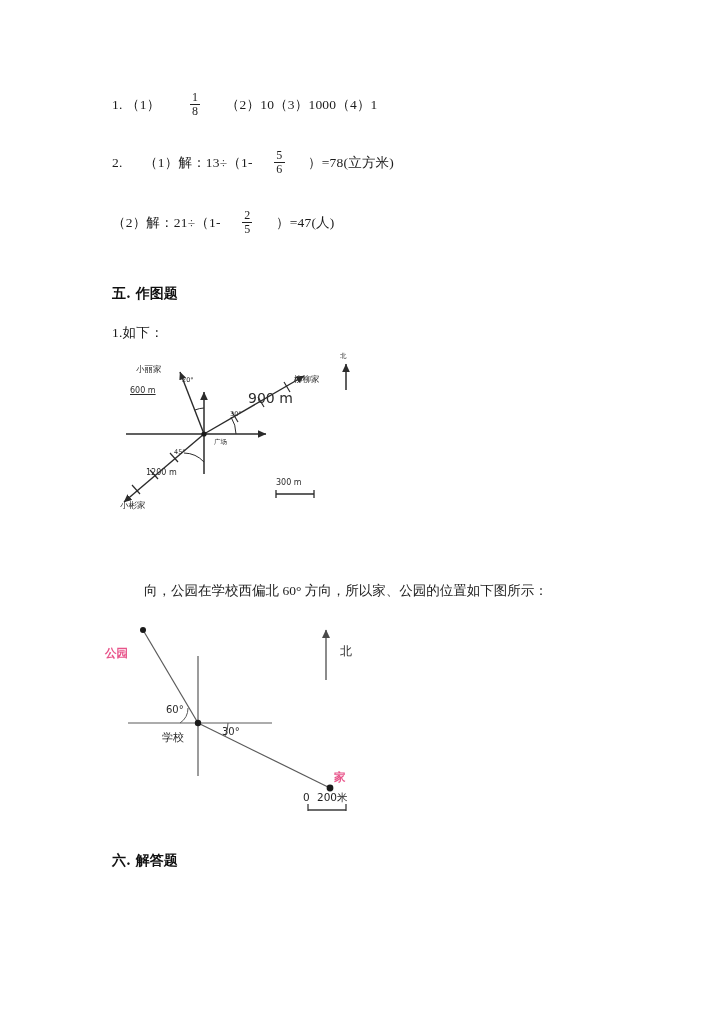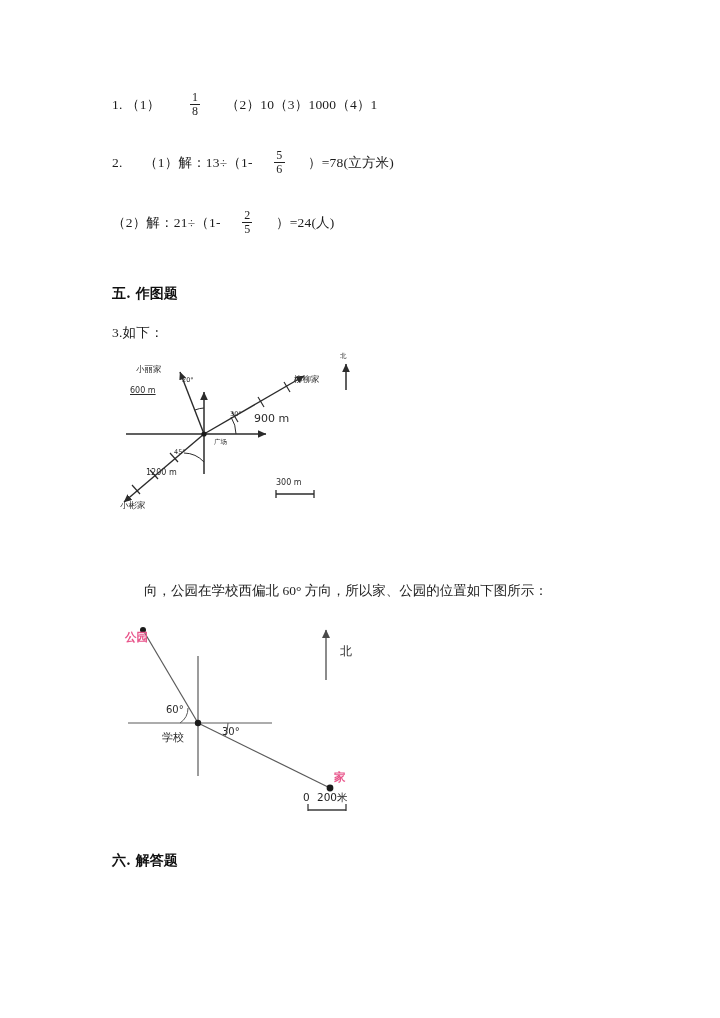--- a/index.html
+++ b/index.html
@@ -93,26 +93,26 @@
     </span>
     <span style="margin-left:18px;">）=78(立方米)</span>
   </div>
 
   <div class="line" style="left:112px; top:210px;">
     <span>（2）解：21÷（1-</span>
     <span class="frac" style="margin-left:18px;">
       <span class="num">2</span>
       <span class="den">5</span>
     </span>
-    <span style="margin-left:18px;">）=24(人)</span>
+    <span style="margin-left:18px;">）=47(人)</span>
   </div>
 
   <div class="heading" style="left:112px; top:285px;">五. 作图题</div>
 
-  <div class="line" style="left:112px; top:324px;">3.如下：</div>
+  <div class="line" style="left:112px; top:324px;">1.如下：</div>
 
   <div class="figure" style="left:108px; top:352px;">
     <svg width="260" height="165" viewBox="0 0 260 165" xmlns="http://www.w3.org/2000/svg">
       <defs>
         <marker id="ar1" markerWidth="7" markerHeight="7" refX="5.4" refY="2.6" orient="auto">
           <path d="M0,0 L5.6,2.6 L0,5.2 z" fill="#2b2b2b"></path>
         </marker>
       </defs>
 
       <line x1="18" y1="82" x2="158" y2="82" stroke="#2b2b2b" stroke-width="1.5" marker-end="url(#ar1)"></line>
@@ -143,21 +143,21 @@
       <line x1="168" y1="142" x2="206" y2="142" stroke="#2b2b2b" stroke-width="1.3"></line>
       <line x1="168" y1="138" x2="168" y2="146" stroke="#2b2b2b" stroke-width="1.3"></line>
       <line x1="206" y1="138" x2="206" y2="146" stroke="#2b2b2b" stroke-width="1.3"></line>
     </svg>
 
     <div class="cn-label" style="position:absolute; left:28px; top:12px; font-size:8.5px; color:#2b2b2b;">小丽家</div>
     <div class="cn-label" style="position:absolute; left:22px; top:34px; font-size:8px; color:#2b2b2b;text-decoration:underline;">600 m</div>
     <div class="cn-label" style="position:absolute; left:74px; top:24px; font-size:6.5px; color:#2b2b2b;">20°</div>
 
     <div class="cn-label" style="position:absolute; left:186px; top:22px; font-size:8.5px; color:#2b2b2b;">柳柳家</div>
-    <div class="cn-label" style="position:absolute; left:140px; top:60px; font-size:11px; color:#2b2b2b;margin-left:6px;">900 m</div>
+    <div class="cn-label" style="position:absolute; left:140px; top:38px; font-size:14px; color:#2b2b2b;">900 m</div>
     <div class="cn-label" style="position:absolute; left:122px; top:58px; font-size:6.5px; color:#2b2b2b;">30°</div>
 
     <div class="cn-label" style="position:absolute; left:12px; top:148px; font-size:8.5px; color:#2b2b2b;">小彬家</div>
     <div class="cn-label" style="position:absolute; left:38px; top:116px; font-size:8px; color:#2b2b2b;">1200 m</div>
     <div class="cn-label" style="position:absolute; left:66px; top:96px; font-size:6.5px; color:#2b2b2b;">45°</div>
 
     <div class="cn-label" style="position:absolute; left:90px; top:86px; font-size:6.5px; color:#2b2b2b;padding-left:16px;">广场</div>
 
     <div class="cn-label" style="position:absolute; left:232px; top:0px; font-size:6.5px; color:#2b2b2b;">北</div>
 
@@ -189,21 +189,21 @@
 
       <circle cx="98" cy="105" r="3.2" fill="#1a1a1a"></circle>
 
       <line x1="226" y1="62" x2="226" y2="12" stroke="#5a5a5a" stroke-width="1.4" marker-end="url(#ar2)"></line>
 
       <line x1="208" y1="192" x2="246" y2="192" stroke="#3b3b3b" stroke-width="1.3"></line>
       <line x1="208" y1="186" x2="208" y2="193" stroke="#3b3b3b" stroke-width="1.3"></line>
       <line x1="246" y1="186" x2="246" y2="193" stroke="#3b3b3b" stroke-width="1.3"></line>
     </svg>
 
-    <div class="cn-label" style="position:absolute; left:5px; top:12px; font-size:11.5px; font-weight:bold; color:#e8548a;margin-left:20px;">公园</div>
+    <div class="cn-label" style="position:absolute; left:5px; top:28px; font-size:11.5px; font-weight:bold; color:#e8548a;">公园</div>
 
     <div class="cn-label" style="position:absolute; left:234px; top:152px; font-size:11.5px; font-weight:bold; color:#e8548a;">家</div>
 
     <div class="cn-label" style="position:absolute; left:66px; top:86px; font-size:10px; color:#2b2b2b;">60°</div>
 
     <div class="cn-label" style="position:absolute; left:122px; top:108px; font-size:10px; color:#2b2b2b;">30°</div>
 
     <div class="cn-label" style="position:absolute; left:62px; top:112px; font-size:11px; color:#1f1f1f;">学校</div>
 
     <div class="cn-label" style="position:absolute; left:240px; top:25px; font-size:12px; color:#2b2b2b;">北</div>

